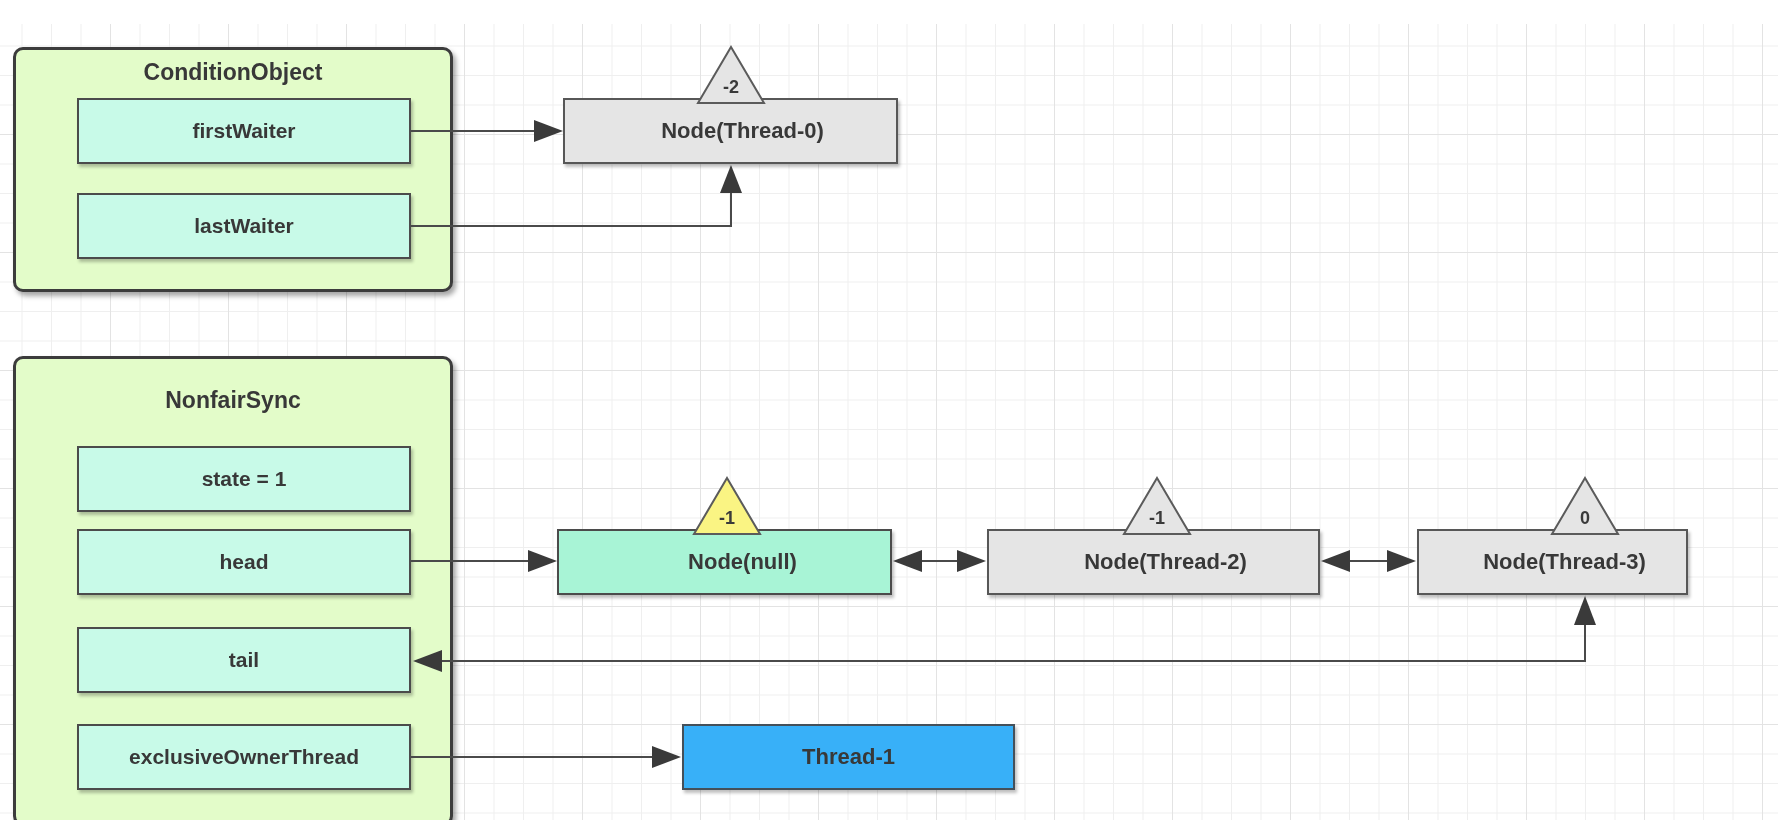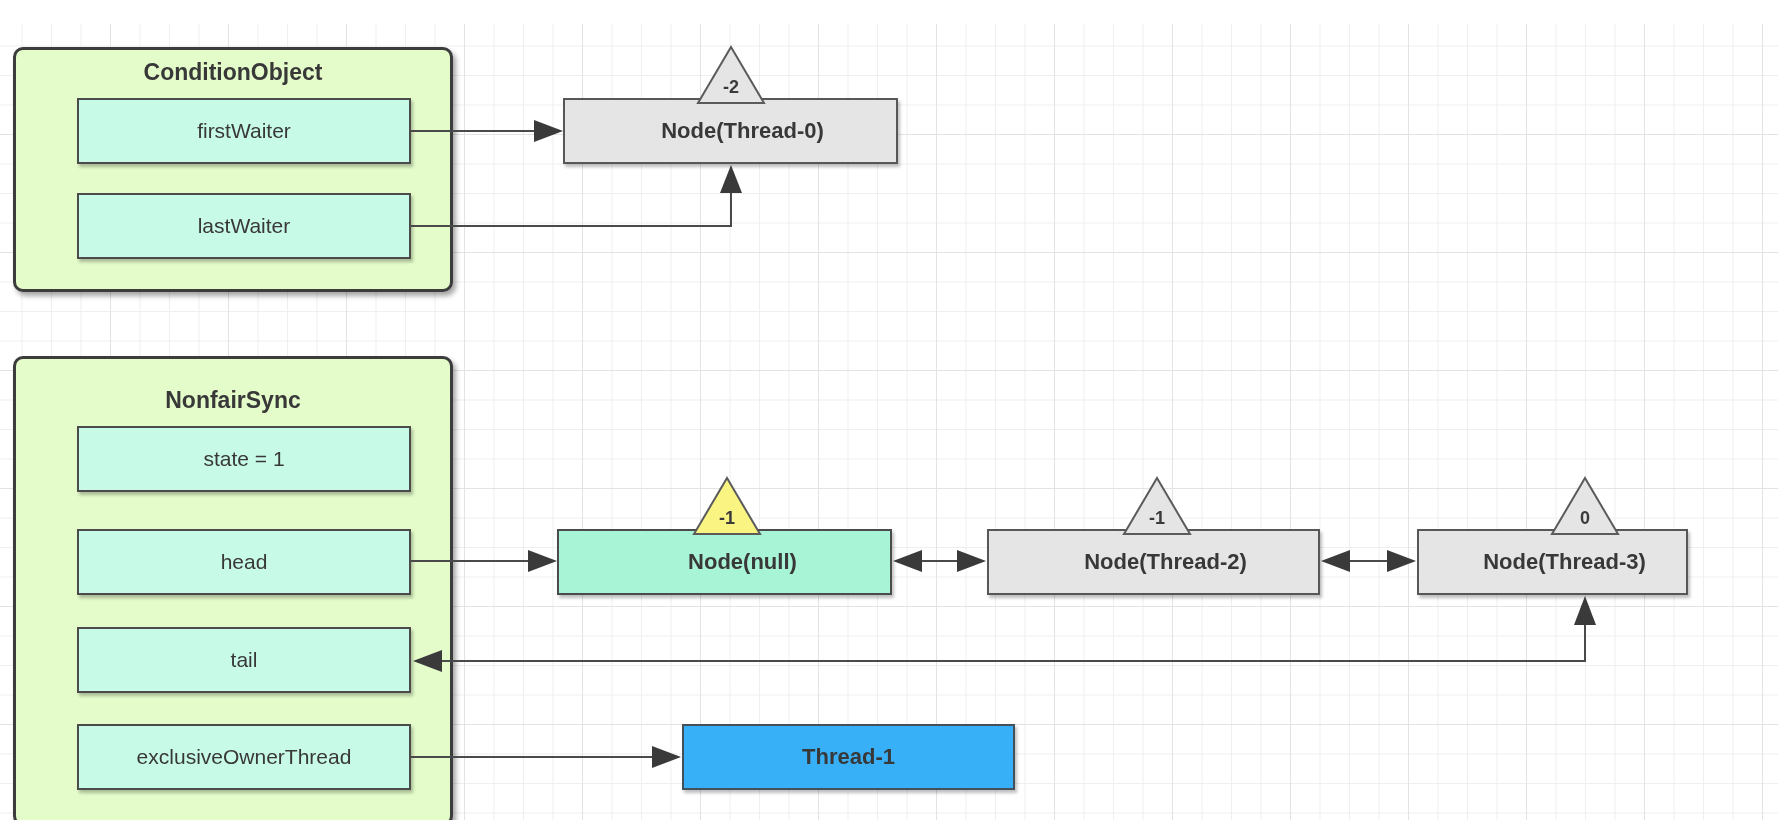--- a/index.html
+++ b/index.html
@@ -33,21 +33,21 @@
     font-size:23px;font-weight:bold;
     color:var(--text-color,#383838);
   }
   .field{
     position:absolute;
     left:77px;width:334px;height:66px;
     background:var(--field-fill,#c8fae8);
     border:2px solid #4b4b4b;
     box-shadow:2px 3px 3px rgba(0,0,0,0.25);
     display:flex;align-items:center;justify-content:center;
-    font-size:21px;font-weight:normal;color:var(--text-color,#383838);
+    font-size:21px;font-weight:bold;color:var(--text-color,#383838);
     z-index:2;
   }
   .node{
     position:absolute;height:66px;
     border:2px solid #575757;
     box-shadow:2px 3px 3px rgba(0,0,0,0.25);
     display:flex;align-items:center;justify-content:center;
     font-size:22px;font-weight:bold;color:var(--text-color,#383838);
     z-index:2;
   }
@@ -83,21 +83,21 @@
   <div class="field" style="top:74px">
     <span>firstWaiter</span>
   </div>
   <div class="field" style="top:169px">
     <span>lastWaiter</span>
   </div>
 
   <div class="container" style="left:13px;top:332px;width:440px;height:470px">
     <div class="container-title" style="top:28px">NonfairSync</div>
   </div>
-  <div class="field" style="top:402px">
+  <div class="field" style="top:422px">
     <span>state = 1</span>
   </div>
   <div class="field" style="top:603px">
     <span>tail</span>
   </div>
   <div class="field" style="top:505px">
     <span>head</span>
   </div>
   <div class="field" style="top:700px">
     <span>exclusiveOwnerThread</span>

